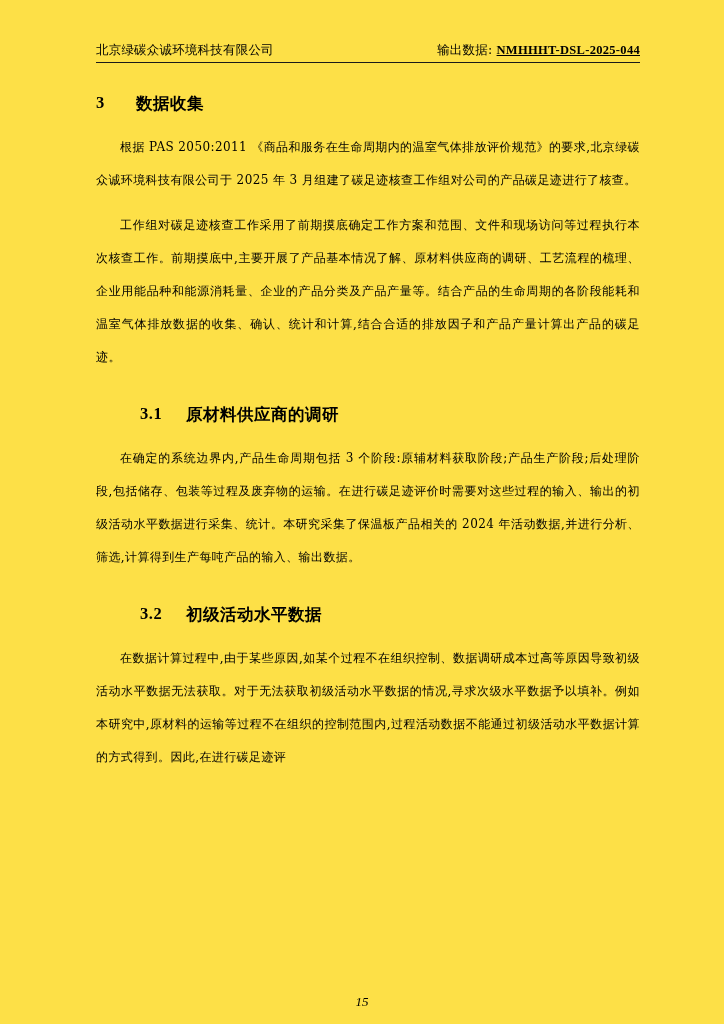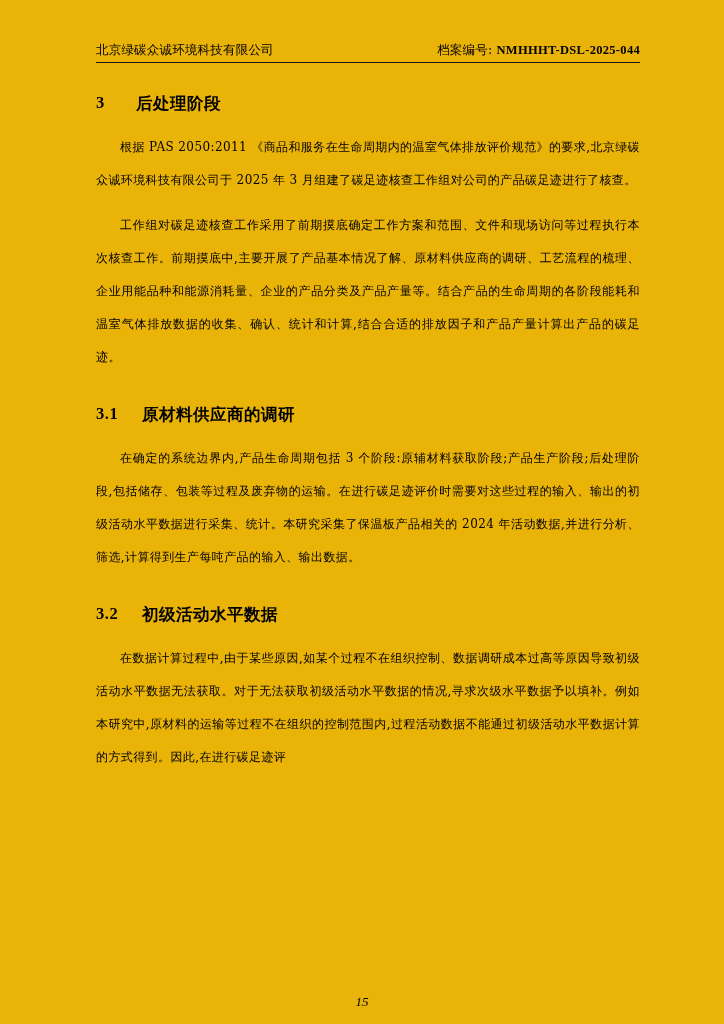--- a/index.html
+++ b/index.html
@@ -8,21 +8,21 @@
     background: #ffffff;
   }
   body {
     font-family: "DejaVu Serif", serif;
     color: #000000;
   }
   .page {
     position: relative;
     width: 724px;
     height: 1024px;
-    background: #eab308;
+    background: #fde047;
     box-sizing: border-box;
     overflow: hidden;
   }
   .content {
     position: absolute;
     left: 96px;
     right: 84px;
     top: 42px;
     bottom: 40px;
   }
@@ -42,20 +42,21 @@
     white-space: nowrap;
   }
   .header-right {
     font-family: "DejaVu Serif", serif;
     white-space: nowrap;
   }
   .header-right .code {
     font-family: "Liberation Serif", serif;
     font-weight: bold;
     letter-spacing: 0.3px;
+    text-decoration: underline;
   }
   
   h2.sec {
     font-size: 16.5px;
     font-weight: bold;
     margin: 30px 0 0 0;
     letter-spacing: 0.5px;
     display: flex;
   }
   h2.sec .num {
@@ -88,39 +89,40 @@
     left: 0;
     right: 0;
     bottom: 14px;
     text-align: center;
     font-size: 13px;
     font-family: "Liberation Serif", serif;
     font-style: italic;
   }
   .lat {
     font-family: "Liberation Serif", serif;
+    margin-left: 44px;
   }
 </style>
 </head>
 <body>
 
 <div class="page">
   <div class="content">
 
     <div class="header">
       <div class="header-left">北京绿碳众诚环境科技有限公司</div>
       <div class="header-right">
-        <span>档案编号:</span>
+        <span>输出数据:</span>
         <span class="code">NMHHHT-DSL-2025-044</span>
       </div>
     </div>
 
     <h2 class="sec">
       <span class="num">3</span>
-      <span class="ttl">后处理阶段</span>
+      <span class="ttl">数据收集</span>
     </h2>
     <p class="para first">根据 PAS 2050:2011 《商品和服务在生命周期内的温室气体排放评价规范》的要求,北京绿碳众诚环境科技有限公司于 2025 年 3 月组建了碳足迹核查工作组对公司的产品碳足迹进行了核查。</p>
     <p class="para">工作组对碳足迹核查工作采用了前期摸底确定工作方案和范围、文件和现场访问等过程执行本次核查工作。前期摸底中,主要开展了产品基本情况了解、原材料供应商的调研、工艺流程的梳理、企业用能品种和能源消耗量、企业的产品分类及产品产量等。结合产品的生命周期的各阶段能耗和温室气体排放数据的收集、确认、统计和计算,结合合适的排放因子和产品产量计算出产品的碳足迹。</p>
 
     <h2 class="sec sub">
       <span class="num lat">3.1</span>
       <span class="ttl">原材料供应商的调研</span>
     </h2>
     <p class="para first">在确定的系统边界内,产品生命周期包括 3 个阶段:原辅材料获取阶段;产品生产阶段;后处理阶段,包括储存、包装等过程及废弃物的运输。在进行碳足迹评价时需要对这些过程的输入、输出的初级活动水平数据进行采集、统计。本研究采集了保温板产品相关的 2024 年活动数据,并进行分析、筛选,计算得到生产每吨产品的输入、输出数据。</p>
 

